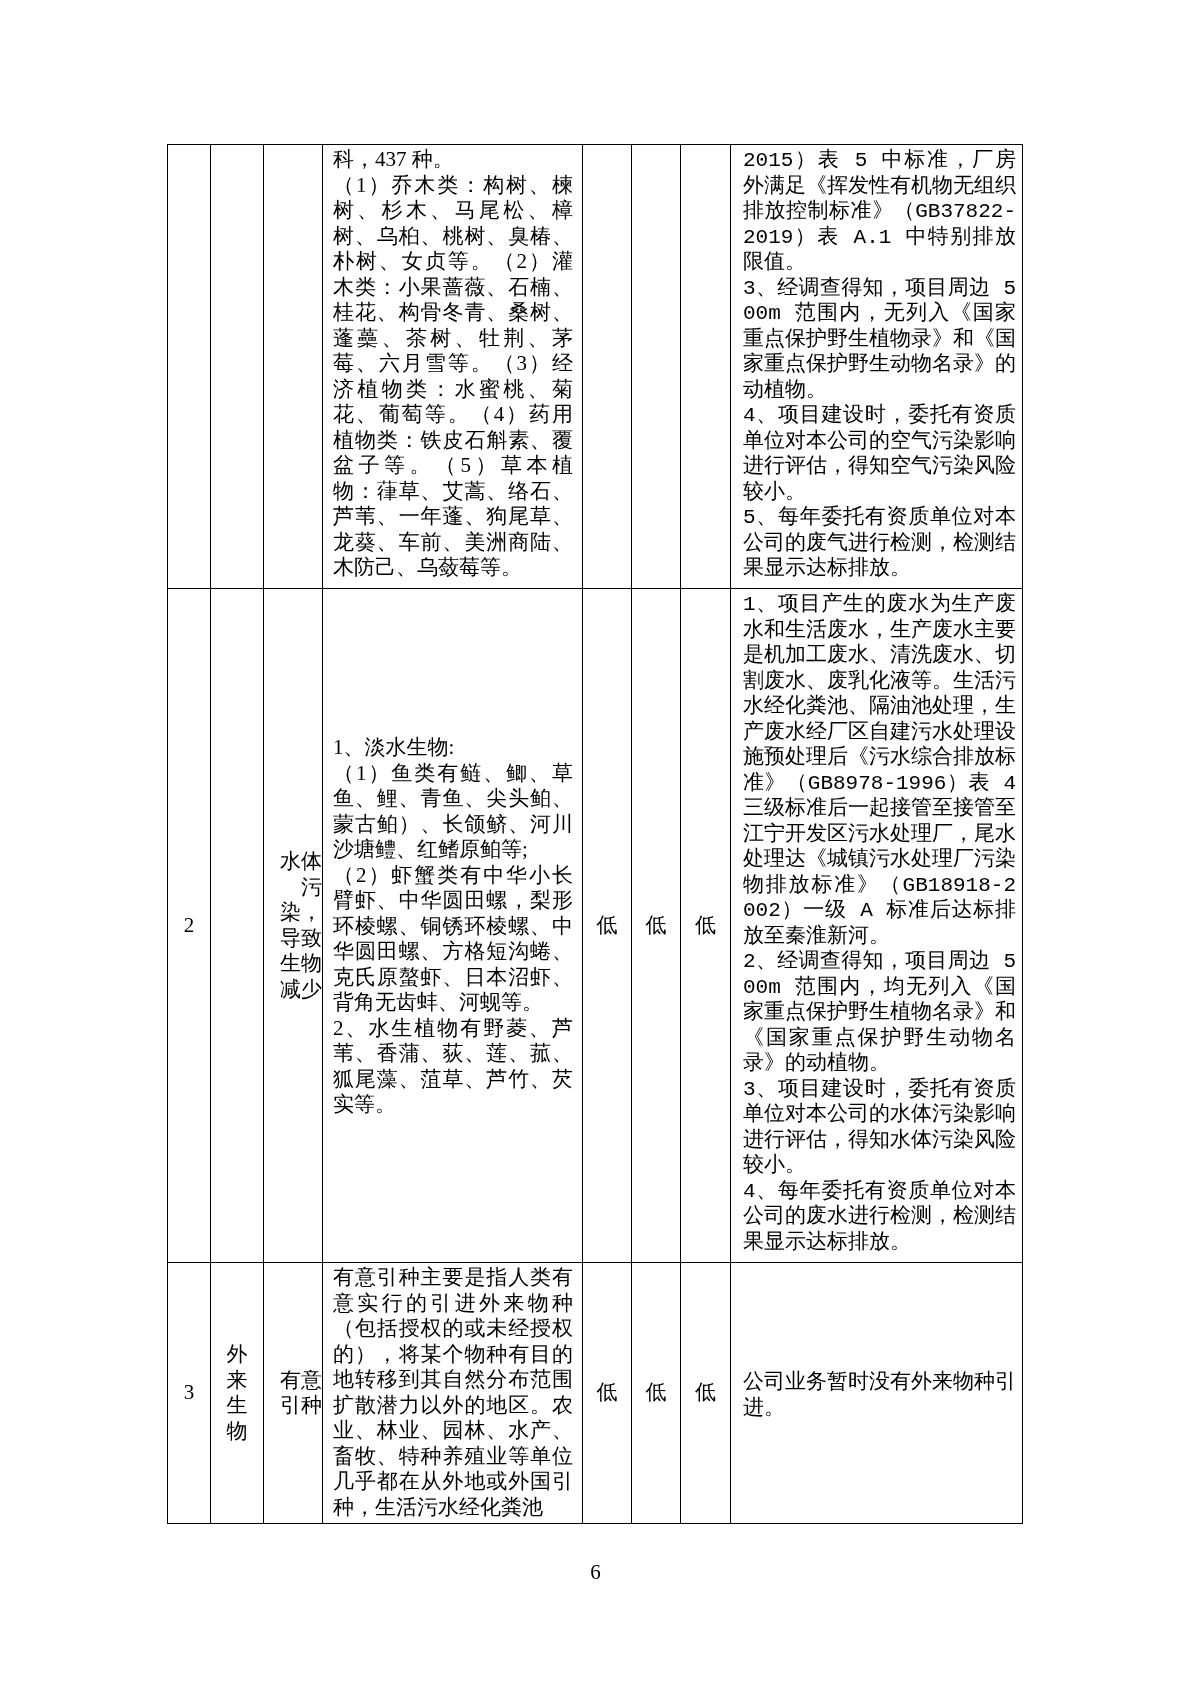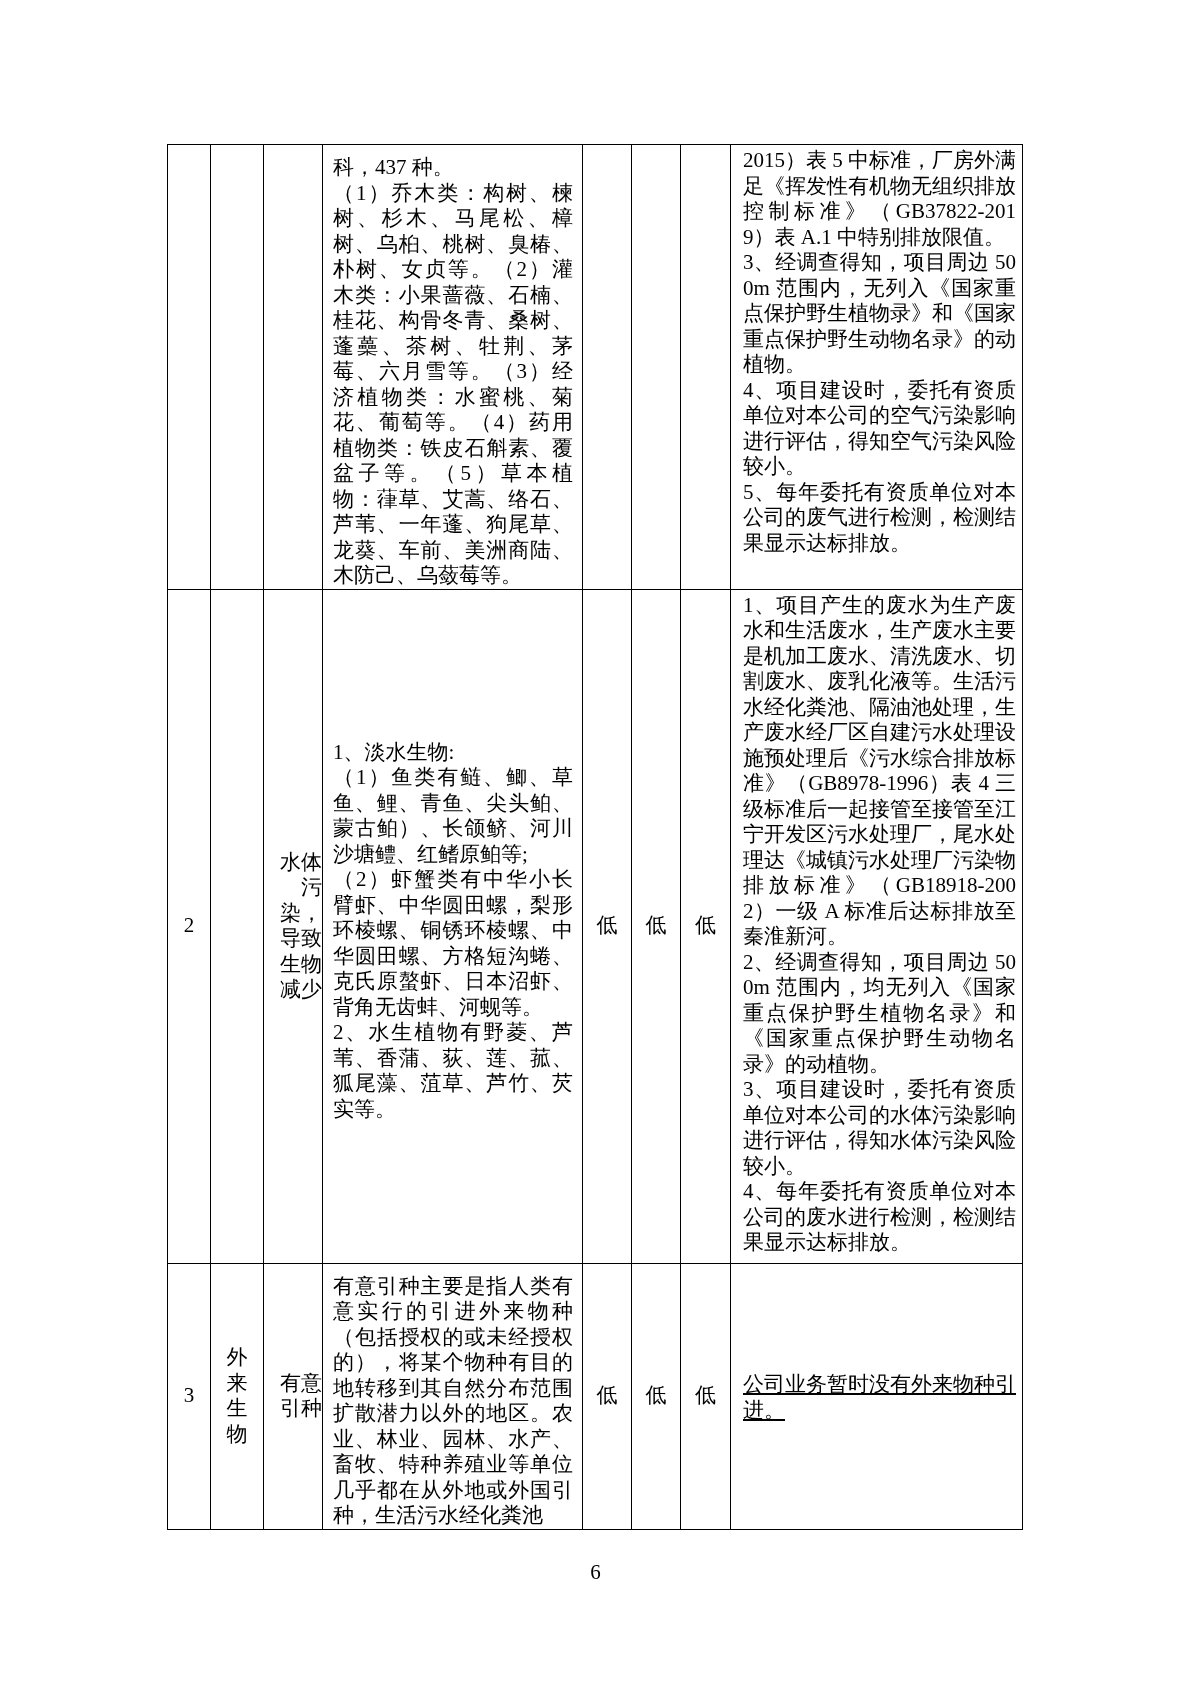--- a/index.html
+++ b/index.html
@@ -26,33 +26,33 @@
     padding:0;
     word-break:break-all;
   }
   td.cell-num{ text-align:center; vertical-align:middle; }
   td.cell-cat{ text-align:center; vertical-align:middle; white-space:pre-line; }
   td.cell-type{ text-align:right; vertical-align:middle; white-space:pre-line; }
   td.cell-desc{
     text-align:justify;
     text-justify:inter-character;
     white-space:pre-line;
-    padding:10px 9px 0 10px;
+    padding:2px 9px 0 10px;
   }
   td.cell-desc.v-top{ vertical-align:top; }
   td.cell-desc.v-mid{ vertical-align:middle;margin-top:43px; }
   td.cell-impact{ text-align:center; vertical-align:middle; }
   td.cell-meas{
     text-align:justify;
     text-justify:inter-character;
     white-space:pre-line;
     padding:3px 6px 0 12px;
   }
-  td.cell-meas.v-top{ vertical-align:top; }
-  td.cell-meas.v-mid{ vertical-align:middle;text-decoration:underline; }
+  td.cell-meas.v-top{ vertical-align:top;font-family:Liberation Mono, monospace; }
+  td.cell-meas.v-mid{ vertical-align:middle; }
   tr.row-1{ height:444px; }
   tr.row-2{ height:674px; }
   tr.row-3{ height:261px; }
   .page-number{
     position:absolute;
     left:0;right:0;
     top:1560px;
     text-align:center;
     font-size:21px;
   }

